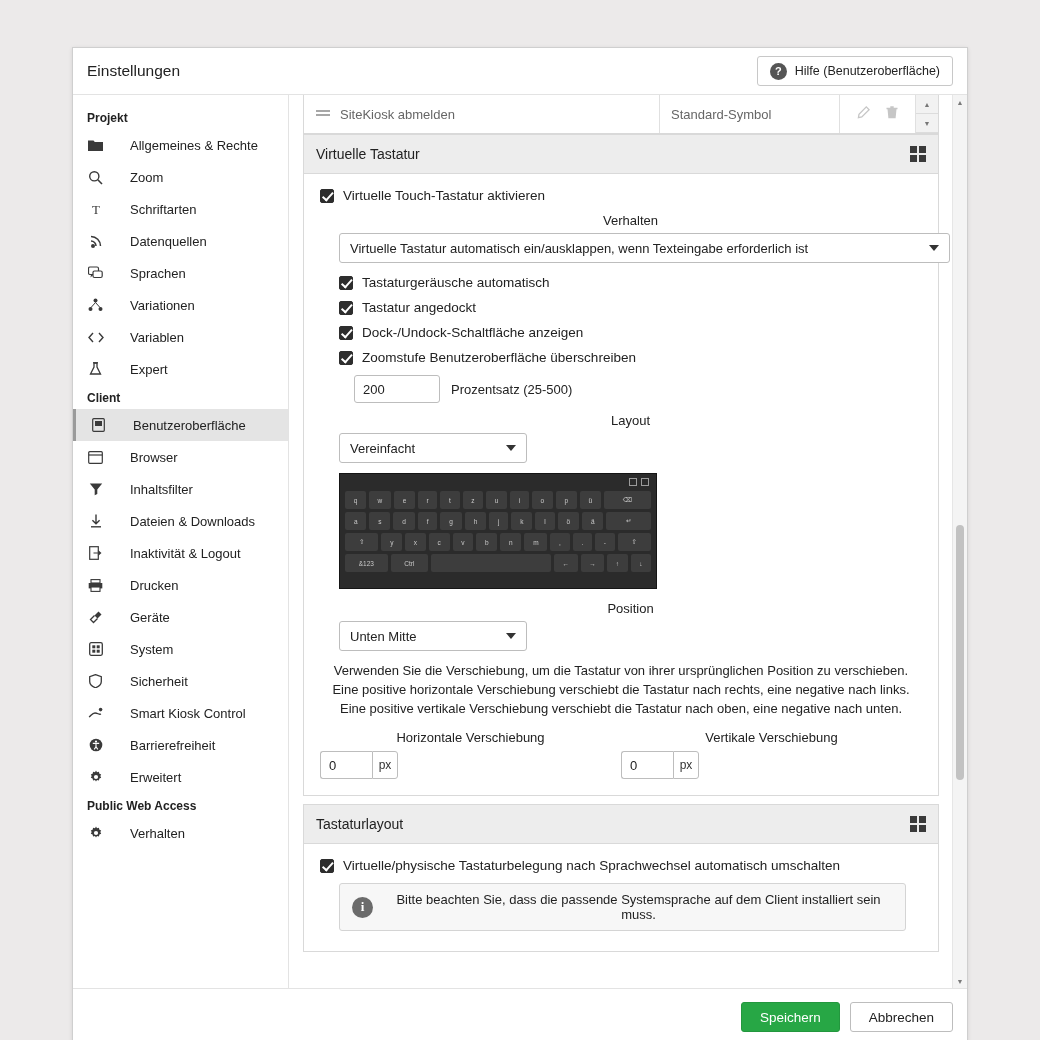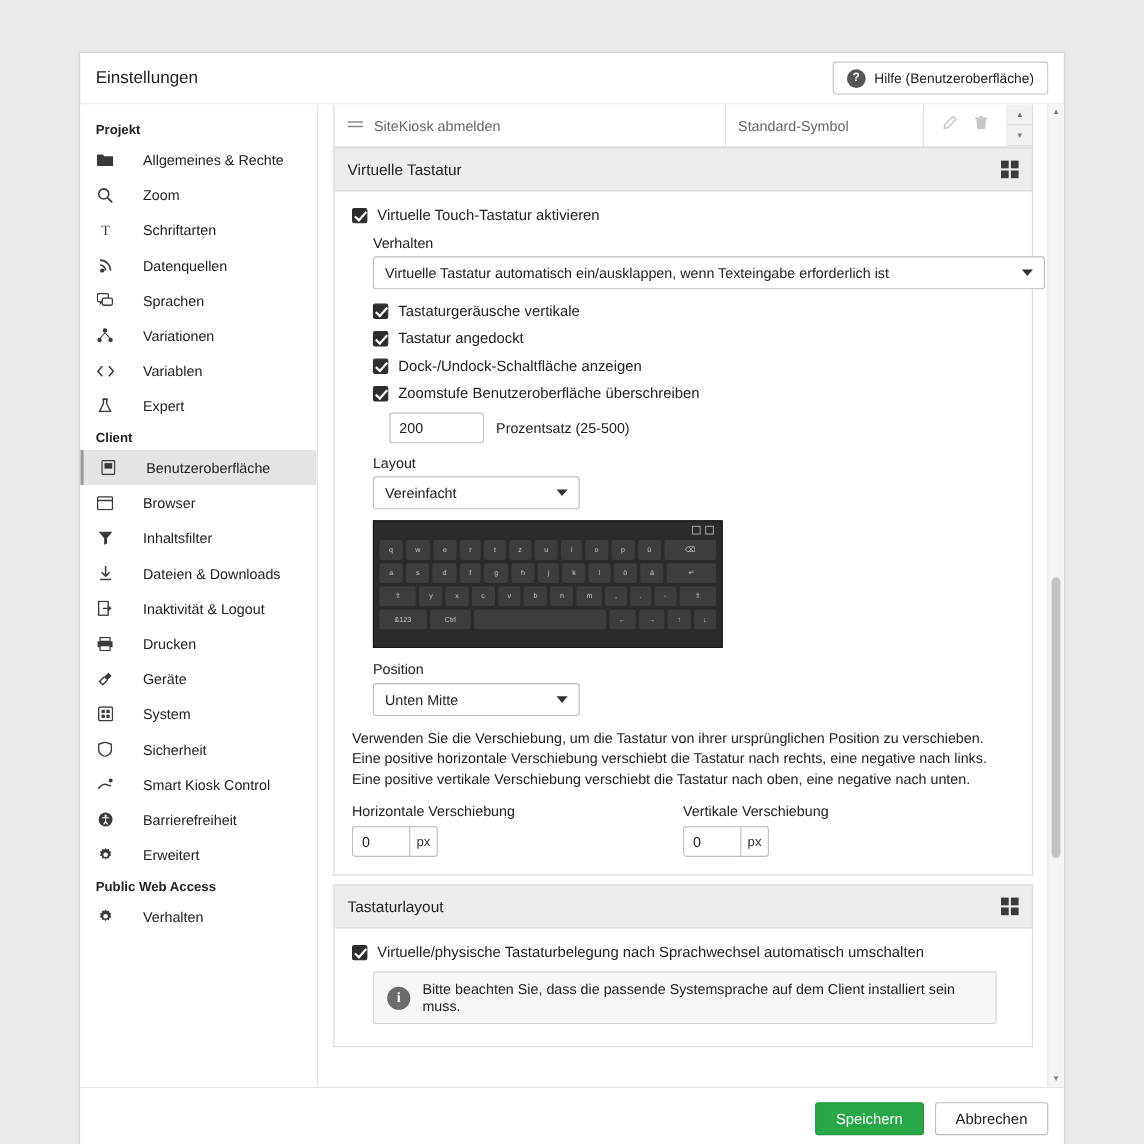--- a/index.html
+++ b/index.html
@@ -124,20 +124,21 @@
     flex: 1 1 auto;
     position: relative;
     min-width: 0;
     background: #fff;
     overflow: hidden;
   }
   .content {
     position: absolute;
     left: 0; top: 0; right: 14px; bottom: 0;
     overflow: hidden;
+    text-align: center;
   }
 
   
   .toprow {
     margin: 0 14px;
     border: 1px solid #d9d9d9;
     border-top: none;
     height: 39px;
     display: flex;
     align-items: center;
@@ -786,21 +787,21 @@
           <div class="field-label">Verhalten</div>
           <div class="select wide">
             <span>Virtuelle Tastatur automatisch ein/ausklappen, wenn Texteingabe erforderlich ist</span>
             <span class="caret"></span>
           </div>
 
           <div style="height:12px"></div>
 
           <div class="row-check indent">
             <span class="cb on"></span>
-            <span>Tastaturgeräusche vertikale</span>
+            <span>Tastaturgeräusche automatisch</span>
           </div>
           <div class="row-check indent">
             <span class="cb on"></span>
             <span>Tastatur angedockt</span>
           </div>
           <div class="row-check indent">
             <span class="cb on"></span>
             <span>Dock-/Undock-Schaltfläche anzeigen</span>
           </div>
           <div class="row-check indent">

